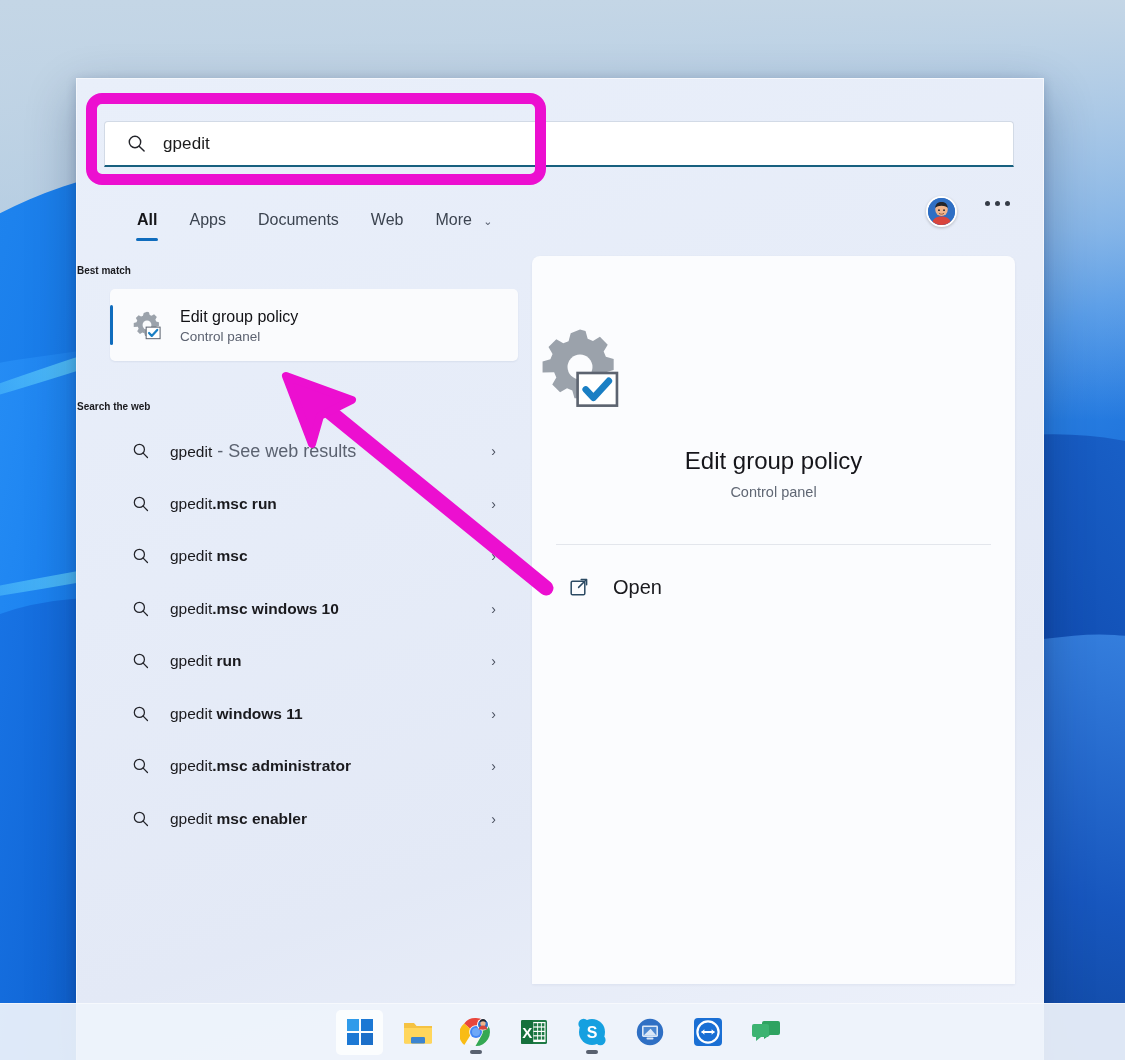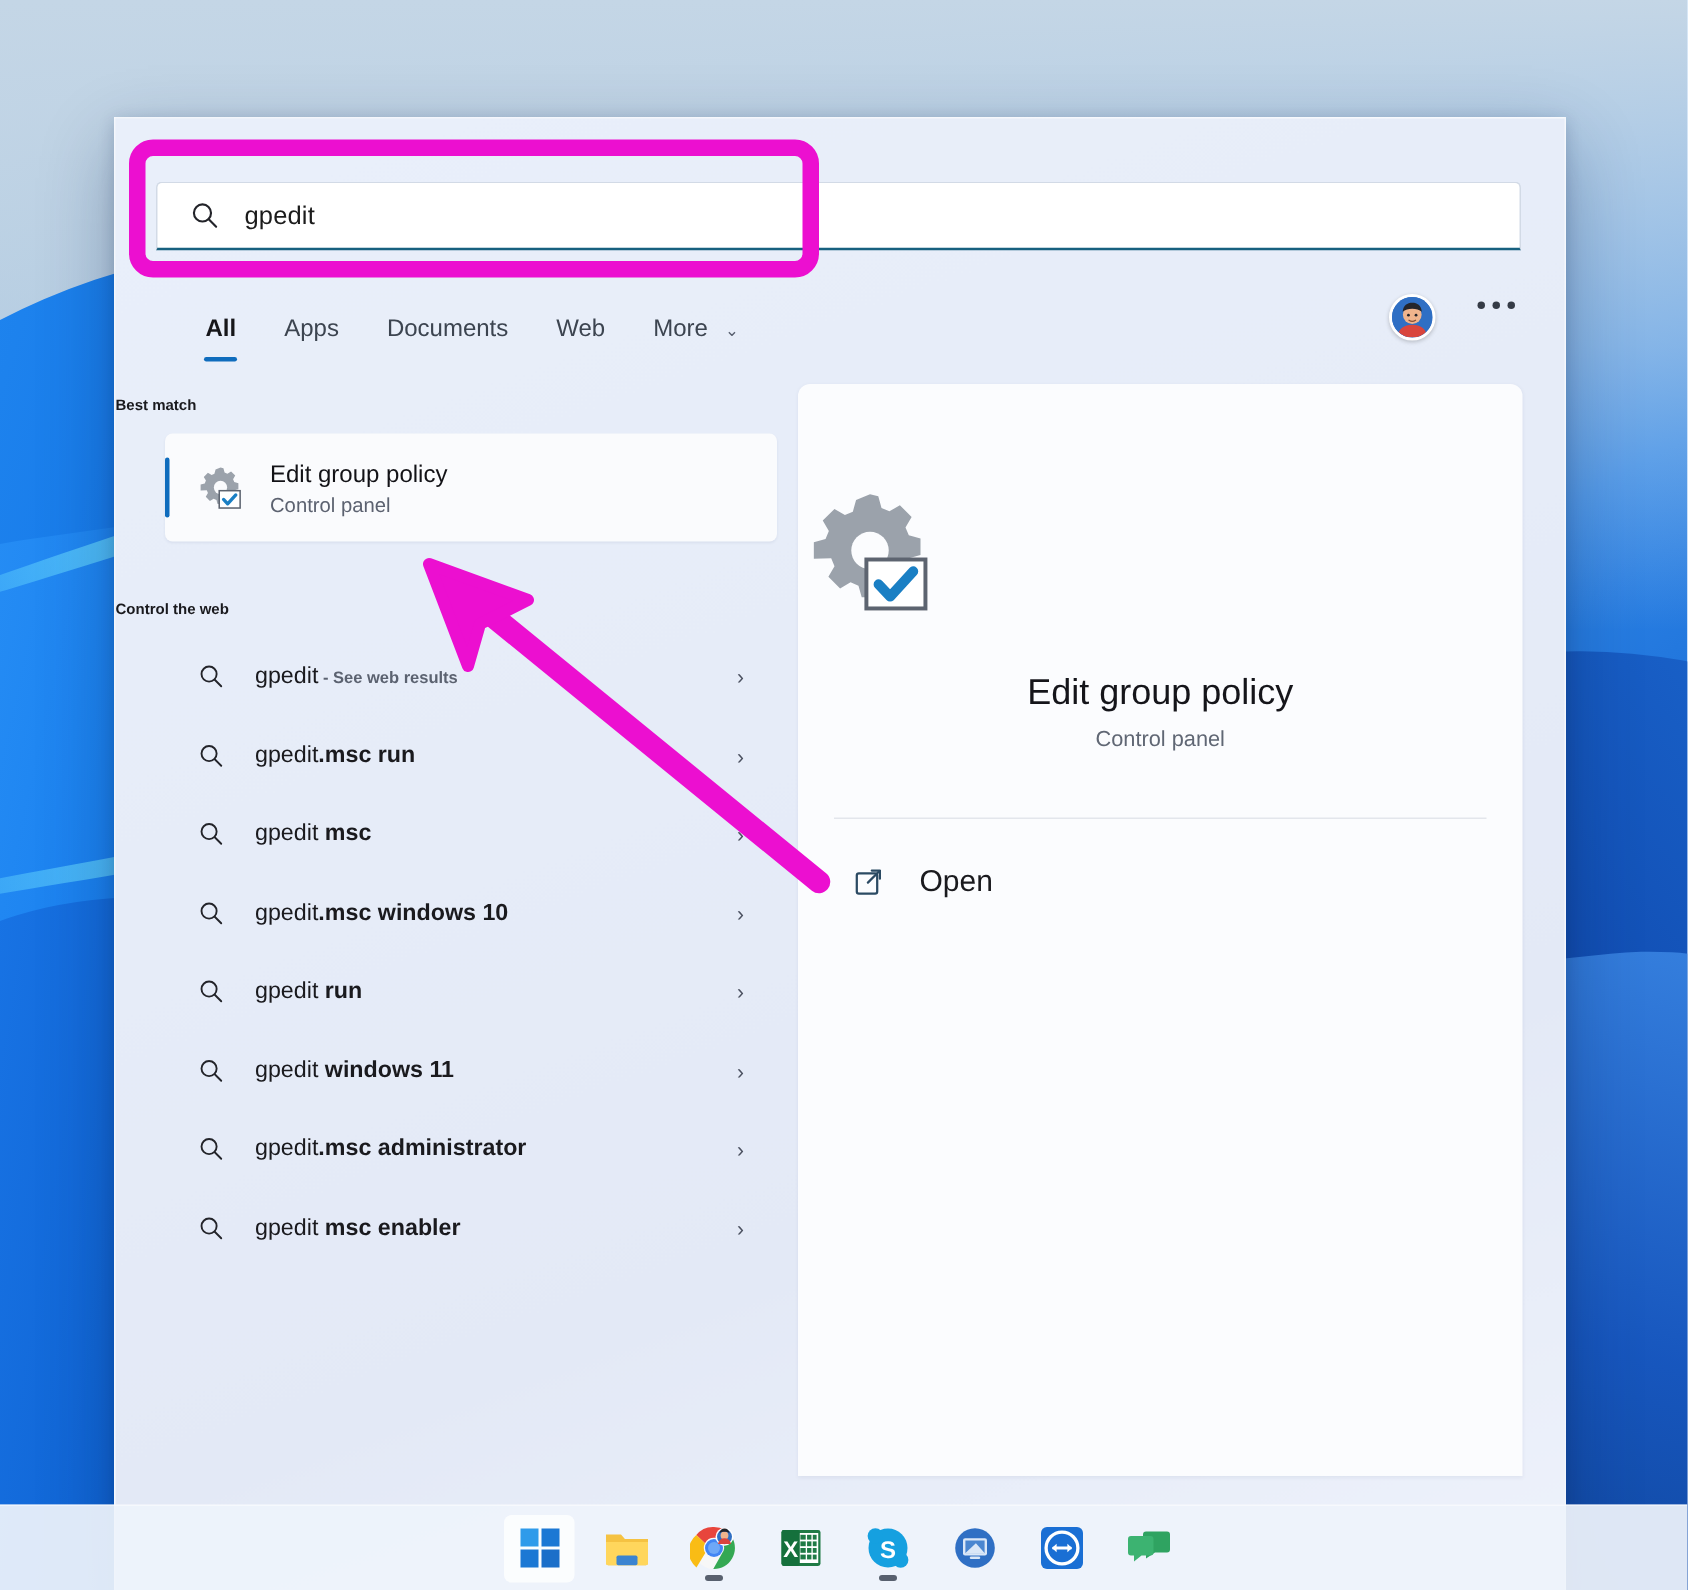--- a/index.html
+++ b/index.html
@@ -183,21 +183,21 @@
     width: 408px; height: 52.5px;
     display: flex; align-items: center;
     border-radius: 4px;
   }
   .web-item .mag { width: 18px; height: 18px; margin-left: 22px; flex: none; }
   .web-item .label {
     margin-left: 20px; font-size: 15.5px; color: #1a1a1e;
     white-space: nowrap;
   }
   .web-item .label b { font-weight: 700; }
-  .web-item .label .dim { color: #5b6270; font-size: 11px; font-weight: bold; }
+  .web-item .label .dim { color: #5b6270; font-size: 18px; }
   .web-item .chev-r {
     position: absolute; right: 22px;
     font-size: 14px; color: #4b5160;
   }
 
   
   #detail-pane {
     position: absolute;
     left: 455px; top: 177px;
     width: 483px; height: 728px;
@@ -335,21 +335,21 @@
           <circle cx="20" cy="20" r="5.2" fill="#fafbfd"></circle>
           <rect x="19" y="22.5" width="16.4" height="13.6" fill="#ffffff" stroke="#5d6470" stroke-width="1.2"></rect>
           <path d="M22.4 29.4l3.2 3.4 6.4-7" stroke="#1a7fc4" stroke-width="2.6" fill="none" stroke-linecap="round" stroke-linejoin="round"></path>
         </svg>
         <div id="bm-text">
           <div id="bm-title">Edit group policy</div>
           <div id="bm-sub">Control panel</div>
         </div>
       </div>
 
-      <div class="section-head" id="web-head">Control the web</div>
+      <div class="section-head" id="web-head">Search the web</div>
 
       <div id="web-list">
           <div class="web-item">
             <svg class="mag" viewBox="0 0 20 20">
               <circle cx="8.2" cy="8.2" r="5.6" fill="none" stroke="#23242a" stroke-width="1.4"></circle>
               <line x1="12.4" y1="12.4" x2="17.2" y2="17.2" stroke="#23242a" stroke-width="1.4" stroke-linecap="round"></line>
             </svg>
             <span class="label">gpedit<span class="dim"> - See web results</span></span>
             <span class="chev-r">›</span>
           </div>

